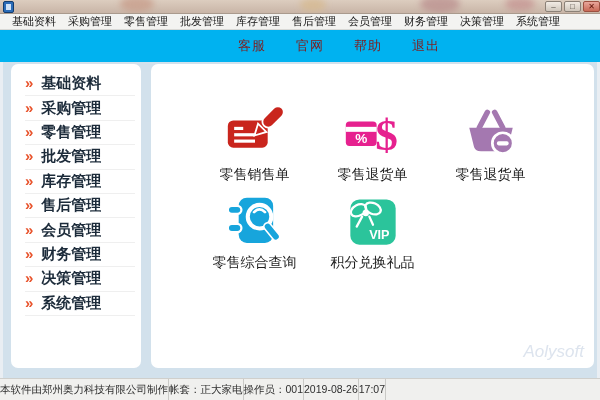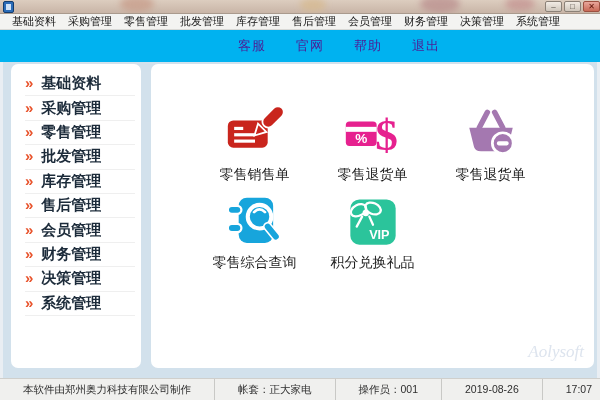--- a/index.html
+++ b/index.html
@@ -33,21 +33,21 @@
   .menubar { position:absolute; left:-3px; top:14px; width:606px; height:16px;
              background:#f3f3f1; border-bottom:1px solid #d8d8d5;
              display:flex; align-items:center; padding-left:6px; }
   .menu-item { font-size:11px; color:#161616; padding:0 6px; line-height:15px;
                white-space:nowrap; cursor:default; }
 
   
   .bluebar { position:absolute; left:-3px; top:30px; width:606px; height:32px;
              background:#00b2f0; display:flex; align-items:center; justify-content:center;
              padding-left:72px; gap:30px; }
-  .blue-link { color:#4c1d95; font-size:13px; letter-spacing:1px; cursor:pointer;
+  .blue-link { color:#7f1d1d; font-size:13px; letter-spacing:1px; cursor:pointer;
                white-space:nowrap; }
 
   
   .content { position:absolute; left:0; top:62px; width:594px; height:316px; }
 
   .side-panel { position:absolute; left:8px; top:2px; width:130px; height:304px;
                 background:#ffffff; border-radius:7px; padding:8px 6px 0 14px; }
   .side-item { display:flex; align-items:center; height:24.4px;
                border-bottom:1px solid #efefef; cursor:pointer; }
   .chev { color:#e8532c; font-weight:bold; font-size:15px; line-height:1;
@@ -57,28 +57,28 @@
 
   .main-panel { position:absolute; left:148px; top:2px; width:443px; height:304px;
                 background:#ffffff; border-radius:7px; overflow:hidden; }
   .grid { display:grid; grid-template-columns:repeat(3,118px); grid-auto-rows:84px;
           justify-content:center; column-gap:0; row-gap:4px; margin-top:42px; }
   .cell { display:flex; flex-direction:column; align-items:center; cursor:pointer; }
   .cell .icn { width:64px; height:58px; display:block; }
   .cap { font-family:Liberation Mono, monospace; font-size:14px; color:#1c1c1c;
          margin-top:2px; white-space:nowrap; }
   .watermark { position:absolute; right:10px; bottom:6px;
-               font-family:Liberation Serif, serif; font-style:italic;
+               font-family:Liberation Sans, sans-serif; font-style:italic;
                font-size:17px; color:#dde4ee; }
 
   
   .statusbar { position:absolute; left:-3px; bottom:0; width:606px; height:22px;
                background:#f0f0ee; border-top:1px solid #cfcfcc;
                display:flex; align-items:stretch; }
-  .seg { font-size:10.5px; color:#2e2e2e; line-height:21px; padding:0 23px;
+  .seg { font-size:10.5px; color:#2e2e2e; line-height:21px; padding:0 0;
          border-right:1px solid #c9c9c6; white-space:nowrap; }
 </style>
 </head>
 <body>
 
 <div class="window">
 
   <div class="titlebar">
     <div class="blob b1"></div>
     <div class="blob b2"></div>

